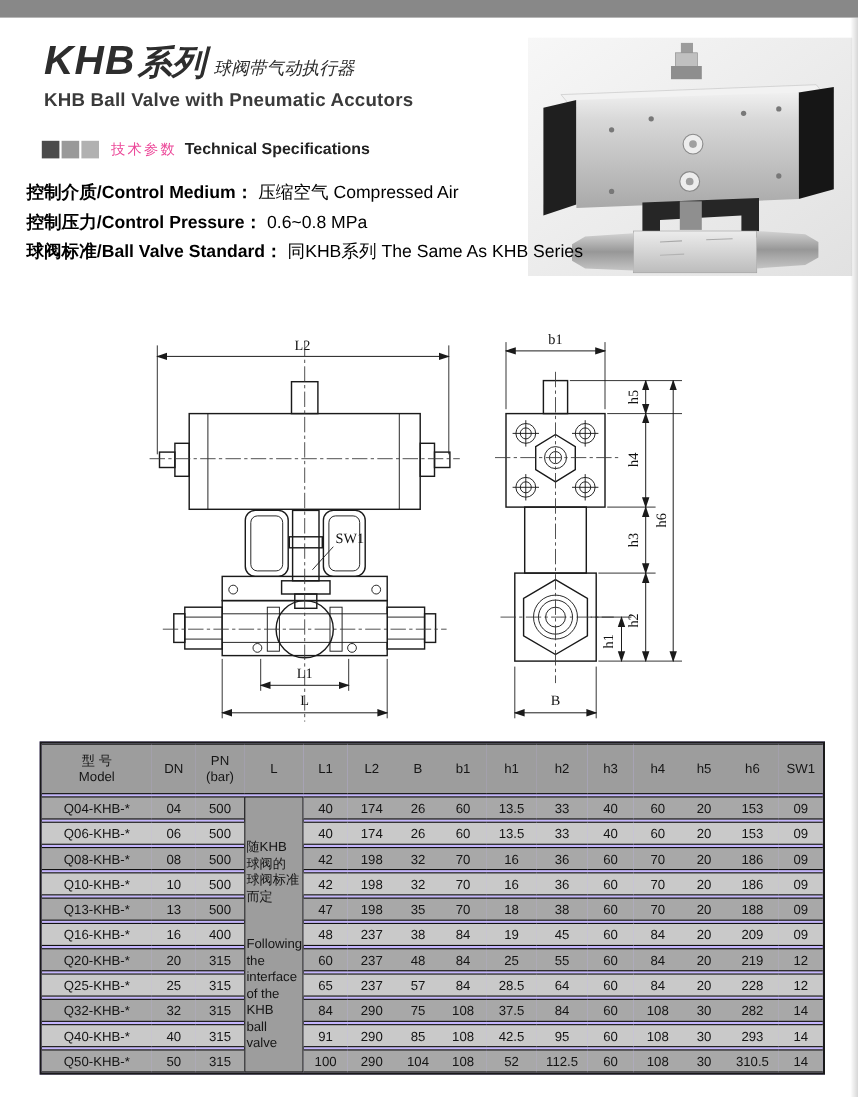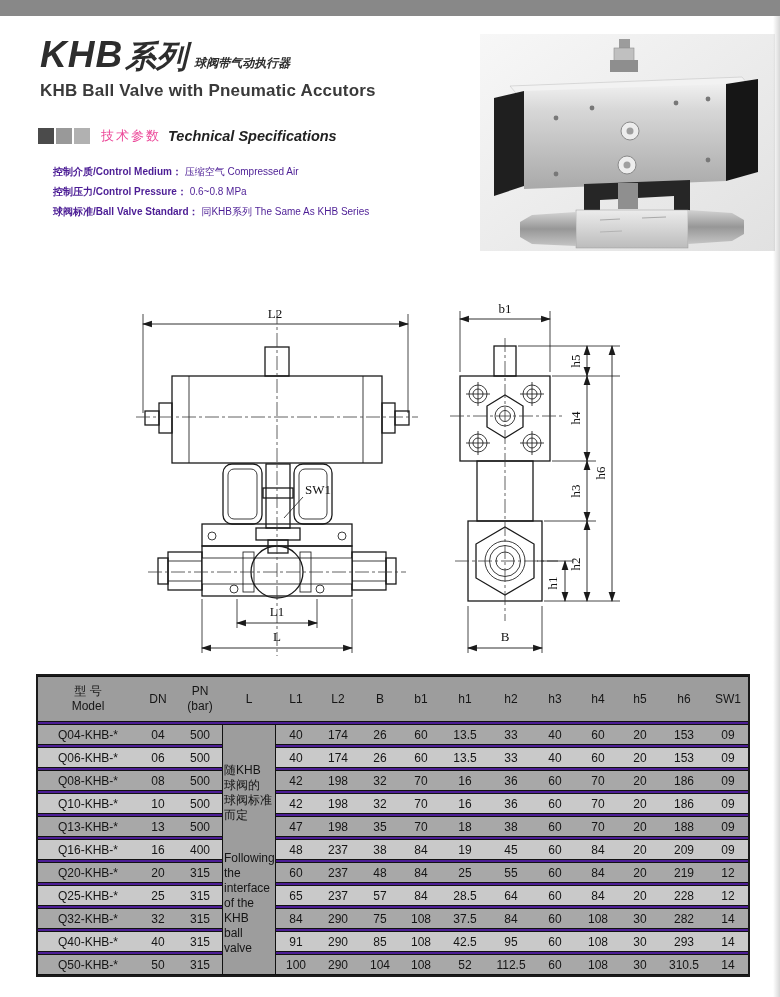--- a/index.html
+++ b/index.html
@@ -5,44 +5,44 @@
   html,body{margin:0;padding:0;background:#888;}
   .page{
     position:relative;width:780px;height:997px;margin:16px auto;background:#fff;
     overflow:hidden;font-family:"Liberation Sans","DejaVu Sans",sans-serif;color:#222;
   }
   
   .title-block{position:absolute;left:40px;top:20px;}
   .title-zh{display:flex;align-items:baseline;color:#2d2d2d;white-space:nowrap;}
   .t-khb{font-style:italic;font-weight:900;font-size:37px;line-height:1;letter-spacing:1px;}
   .t-xl{font-style:italic;font-weight:700;font-size:31px;line-height:1;margin-left:2px;}
-  .t-sub{font-style:italic;font-weight:700;font-size:12px;margin-left:7px;}
+  .t-sub{font-style:italic;font-weight:400;font-size:16px;margin-left:7px;}
   .title-en{margin-top:8px;font-weight:bold;font-size:17px;color:#3a3a3a;letter-spacing:.2px;}
   
   .sec{position:absolute;left:38px;display:flex;align-items:center;}
   .sec1{top:111px;} .sec2{top:227px;}
   .sq{width:16px;height:16px;display:inline-block;margin-right:2px;}
   .sq1{background:#4b4b4b;} .sq2{background:#999;} .sq3{background:#b1b1b1;}
   .sec-zh{font-size:13px;margin-left:9px;color:#ec4899;letter-spacing:2px;white-space:nowrap;}
-  .sec-en{font-size:14.5px;font-weight:bold;margin-left:7px;color:#222;white-space:nowrap;font-style:italic;}
+  .sec-en{font-size:14.5px;font-weight:bold;margin-left:7px;color:#222;white-space:nowrap;}
   
-  .specs{position:absolute;left:53px;top:149px;font-size:10px;color:#4c1d95;}
+  .specs{position:absolute;left:24px;top:149px;font-size:16px;color:#000000;}
   .spec-line{margin-bottom:6px;white-space:nowrap;}
   .spec-label{font-weight:bold;}
   
   .photo{position:absolute;left:480px;top:18px;}
   .drawings{position:absolute;left:0;top:280px;}
   .ln{stroke:#1a1a1a;stroke-width:1.3;fill:none;}
   .lnthin{stroke:#1a1a1a;stroke-width:.85;fill:none;}
   .cl{stroke:#3a3a3a;stroke-width:.8;stroke-dasharray:14 3 3 3;fill:none;}
   .dimln{stroke:#1a1a1a;stroke-width:.9;fill:none;}
   .ext{stroke:#1a1a1a;stroke-width:.8;fill:none;}
   .dtext{font-family:"Liberation Serif","DejaVu Serif",serif;font-size:13px;fill:#111;}
   
-  .table-frame{position:absolute;left:36px;top:658px;border:2px solid #1a1a1a;background:#4c1d95;}
+  .table-frame{position:absolute;left:36px;top:658px;border:2px solid #1a1a1a;background:#c4b5fd;}
   .spec-table{border-collapse:separate;border-spacing:0 2px;table-layout:fixed;width:710px;margin:-2px 0;}
   .spec-table th{
     background:#9d9d9d;border-top:1.5px solid #111;border-bottom:1.5px solid #111;
     font-size:12px;font-weight:normal;color:#151515;height:44px;text-align:center;
     vertical-align:middle;padding:0;
   }
   .spec-table th div{line-height:15px;}
   .spec-table td{
     text-align:center;font-size:12px;color:#151515;height:19px;padding:0 1px;
     border-top:1px solid #111;border-bottom:1px solid #111;overflow:hidden;white-space:nowrap;

